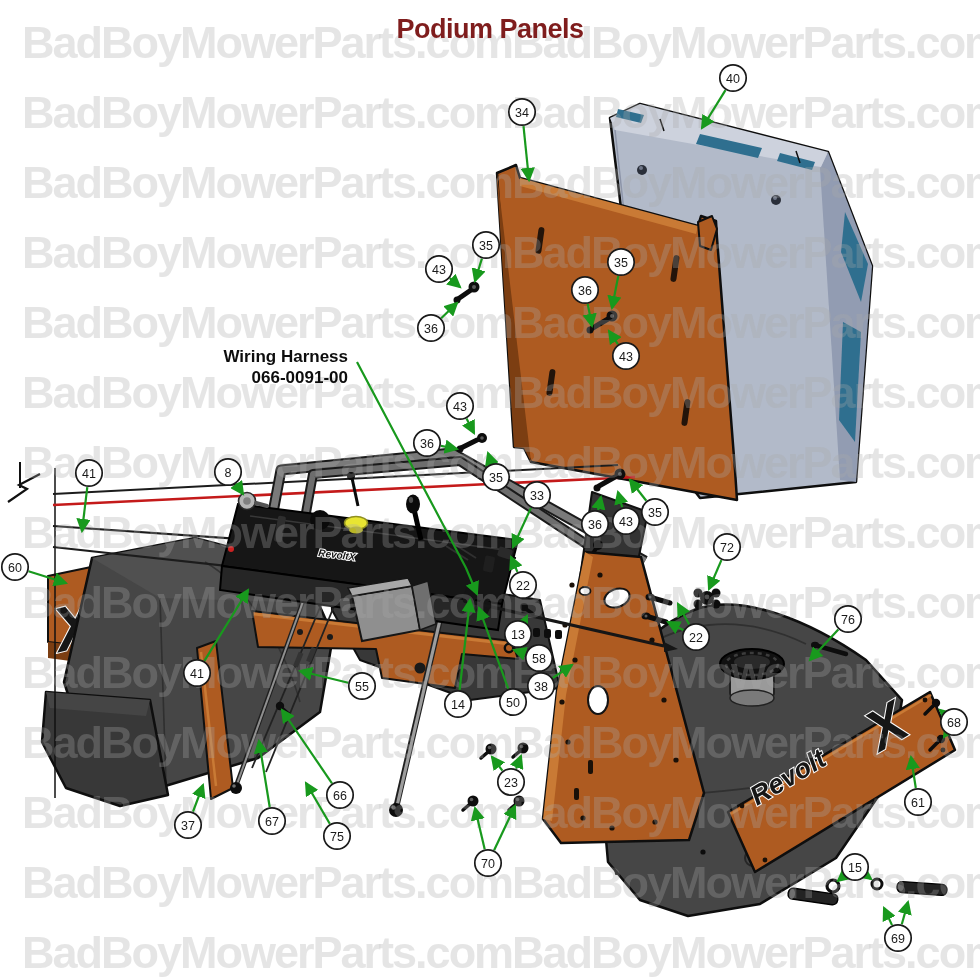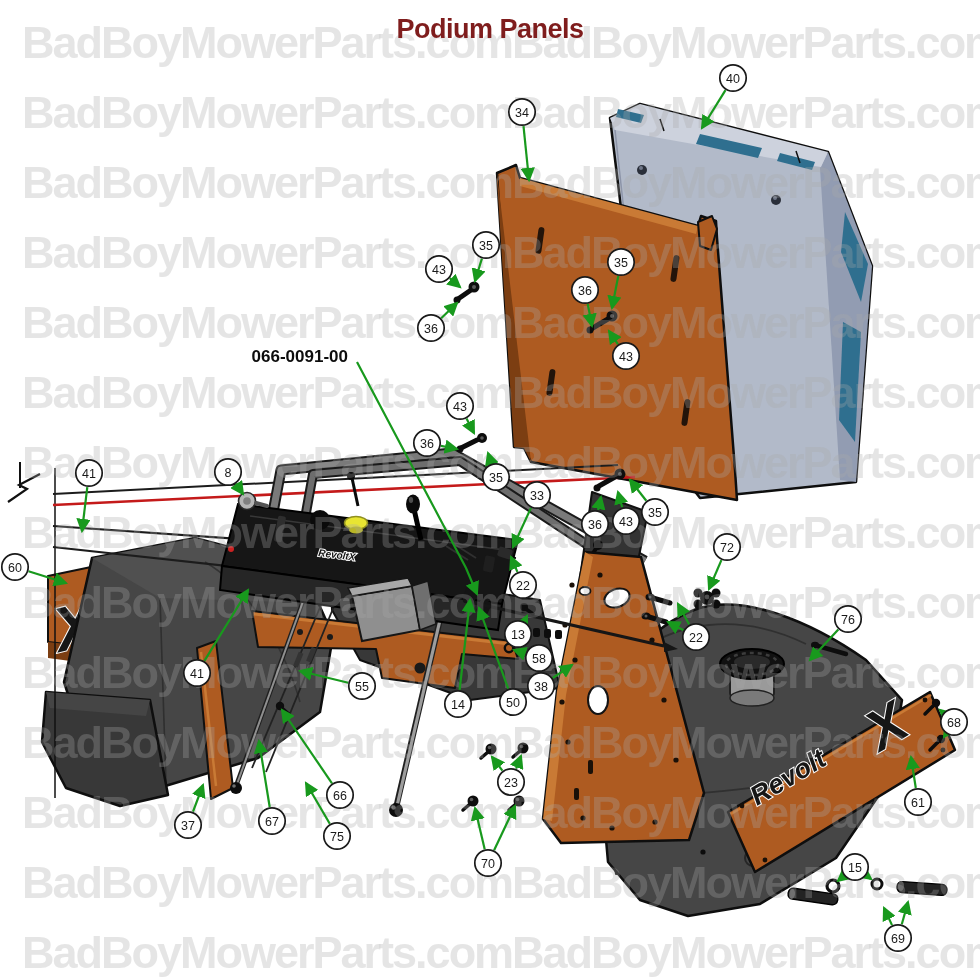--- a/index.html
+++ b/index.html
@@ -562,15 +562,16 @@
           <line x1="892.0" y1="925.1" x2="884" y2="908" class="greenline" marker-end="url(#arw)"></line>
           <line x1="901.8" y1="924.3" x2="908" y2="902" class="greenline" marker-end="url(#arw)"></line>
           <circle cx="898" cy="938" r="13.2" class="callout-circle"></circle>
           <text x="898" y="942.5" class="callout-num">69</text>
         </g>
       </g>
   </svg>
 
   <div id="page-title">Podium Panels</div>
   <div id="harness-label">
+    <div>Wiring Harness</div>
     <div>066-0091-00</div>
   </div>
 </div>
 
 </body></html>

